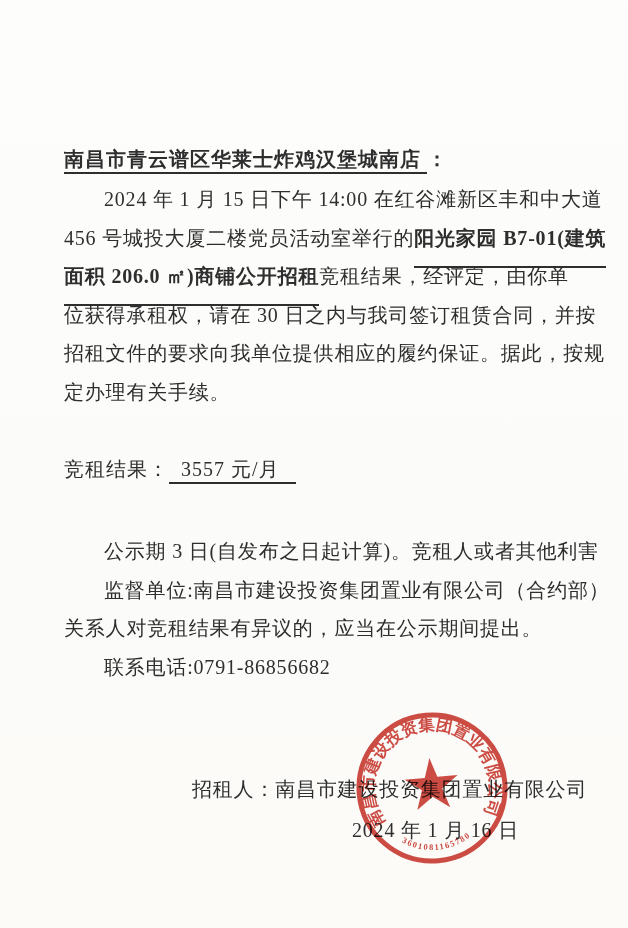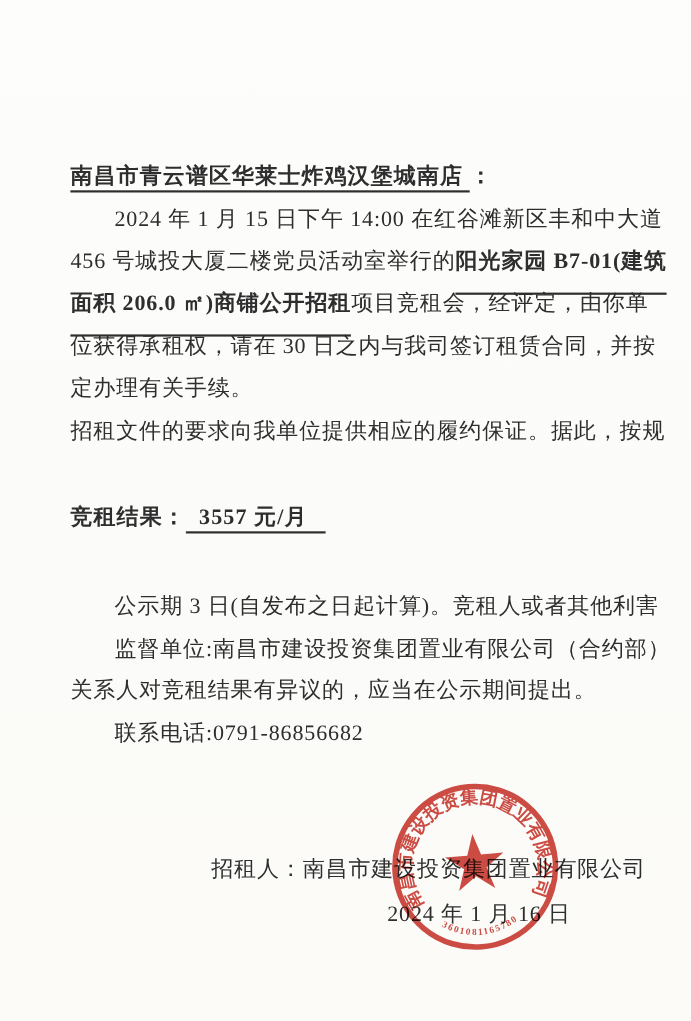--- a/index.html
+++ b/index.html
@@ -39,21 +39,21 @@
   .para2 { top: 532px; }
   .line { height: 38.6px; }
   .indent { text-indent: 40px; }
   .em {
     font-weight: 700;
     border-bottom: 2px solid #2e2e2e;
     padding-bottom: 17px;
   }
   .result {
     position: absolute; left: 64px; top: 456px;
-    font-size: 20px; font-weight: 700; letter-spacing: 1px;
+    font-size: 20px; font-weight: 400; letter-spacing: 1px;
     white-space: nowrap;
     text-align: center;
   }
   .result .value {
     border-bottom: 2px solid #2e2e2e;
     padding: 0 16px 2px 12px;
   }
   .sig-lessor {
     position: absolute; left: 192px; top: 776px;
     font-size: 20px; letter-spacing: 0.8px; white-space: nowrap;
@@ -75,24 +75,24 @@
 <body>
 
 <div class="page">
 
 
   <div class="addressee"><span class="addr-name">南昌市青云谱区华莱士炸鸡汉堡城南店</span><span>：</span></div>
 
   <div class="para para1">
     <div class="line indent"><span>2024 年 1 月 15 日下午 14:00 在红谷滩新区丰和中大道</span></div>
     <div class="line"><span>456 号城投大厦二楼党员活动室举行的</span><span class="em">阳光家园 B7-01(建筑</span></div>
-    <div class="line"><span class="em">面积 206.0 ㎡)商铺公开招租</span><span>项目竞租会，经评定，由你单</span></div>
+    <div class="line"><span class="em">面积 206.0 ㎡)商铺公开招租</span><span>竞租结果，经评定，由你单</span></div>
     <div class="line"><span>位获得承租权，请在 30 日之内与我司签订租赁合同，并按</span></div>
+    <div class="line"><span>招租文件的要求向我单位提供相应的履约保证。据此，按规</span></div>
     <div class="line"><span>定办理有关手续。</span></div>
-    <div class="line"><span>招租文件的要求向我单位提供相应的履约保证。据此，按规</span></div>
   </div>
 
   <div class="result"><span class="label">竞租结果：</span><span class="value">3557 元/月</span></div>
 
   <div class="para para2">
     <div class="line indent"><span>公示期 3 日(自发布之日起计算)。竞租人或者其他利害</span></div>
     <div class="line indent"><span>监督单位:南昌市建设投资集团置业有限公司（合约部）</span></div>
     <div class="line"><span>关系人对竞租结果有异议的，应当在公示期间提出。</span></div>
     <div class="line indent"><span>联系电话:0791-86856682</span></div>
   </div>

